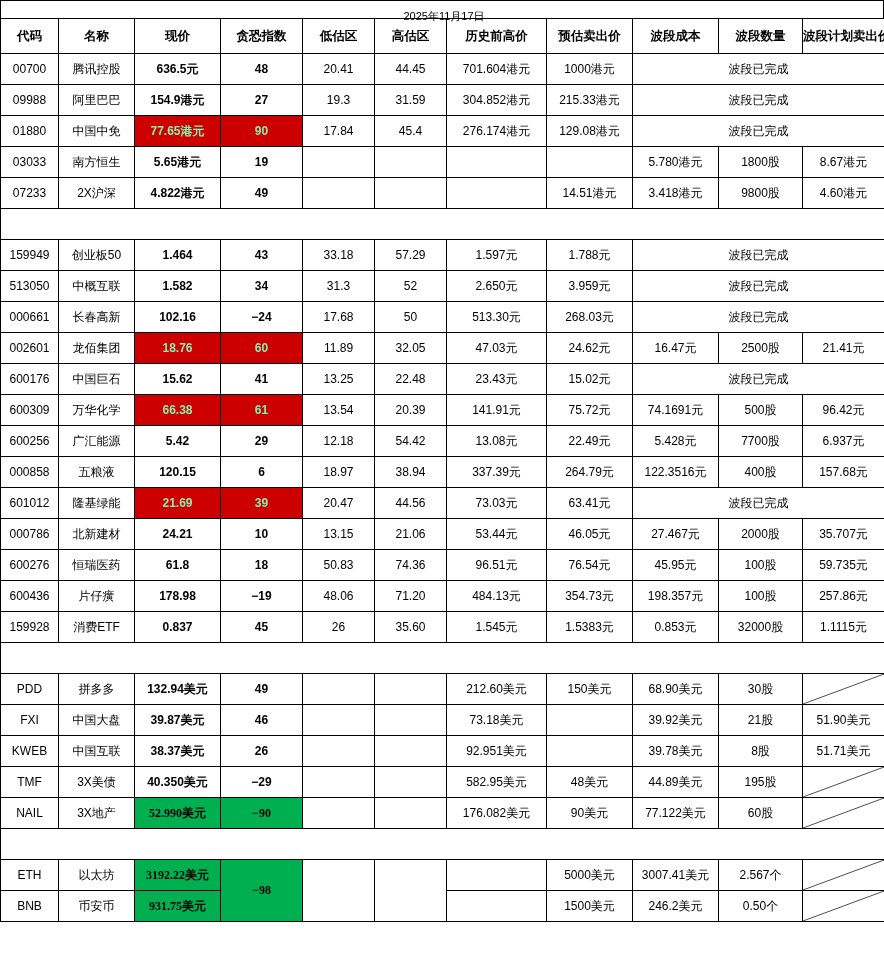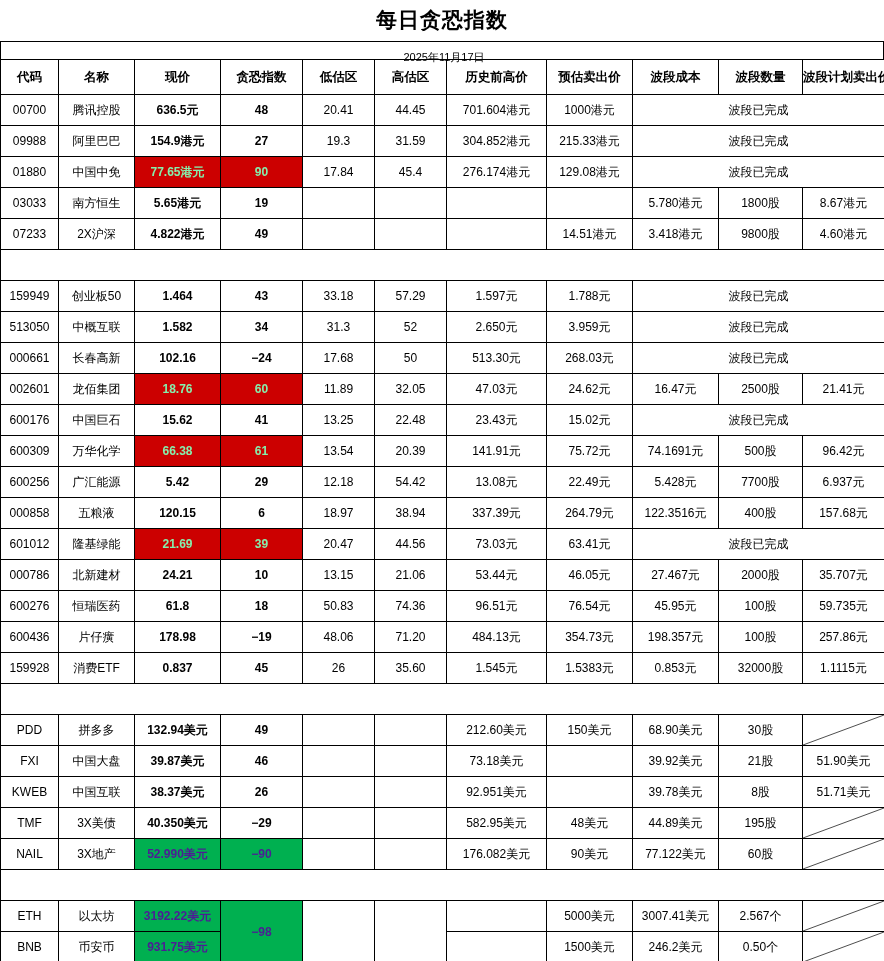--- a/index.html
+++ b/index.html
@@ -70,21 +70,21 @@
   .c-hist { width: 100px; }
   .c-est { width: 86px; }
   .c-cost { width: 86px; }
   .c-qty { width: 84px; }
   .c-sell { width: 82px; }
   .price-cell { font-weight: bold; font-size: 13px; }
   .greed-cell { font-weight: bold; font-size: 13px; }
   .name-cell { font-size: 12.5px; }
   .code-cell { font-size: 12.5px; margin-top: 24px; }
   .red-bg { background: #cc0000; color: #86efac; }
-  .green-bg { background: #00b050; color: #4c1d95; }
+  .green-bg { background: #00b050; color: #000000; font-family: Liberation Serif, serif; }
   .spacer td {
     height: 16px;
     border-left: 1px solid #000;
     border-right: 1px solid #000;
     border-top: 1px solid #000;
     border-bottom: 1px solid #000;
   }
   .spacer td.nb {
     border: none;
   }
@@ -97,21 +97,20 @@
     width: 100%;
     height: 100%;
     display: block;
   }
 </style>
 </head>
 <body>
 
 <div class="page">
 
-  <div class="title">每日贪恐指数</div>
 
   <div class="datebar">2025年11月17日</div>
 
   <table class="grid">
     <colgroup>
       <col class="c-code">
         <col class="c-name">
         <col class="c-price">
         <col class="c-greed">
       <col class="c-low">

